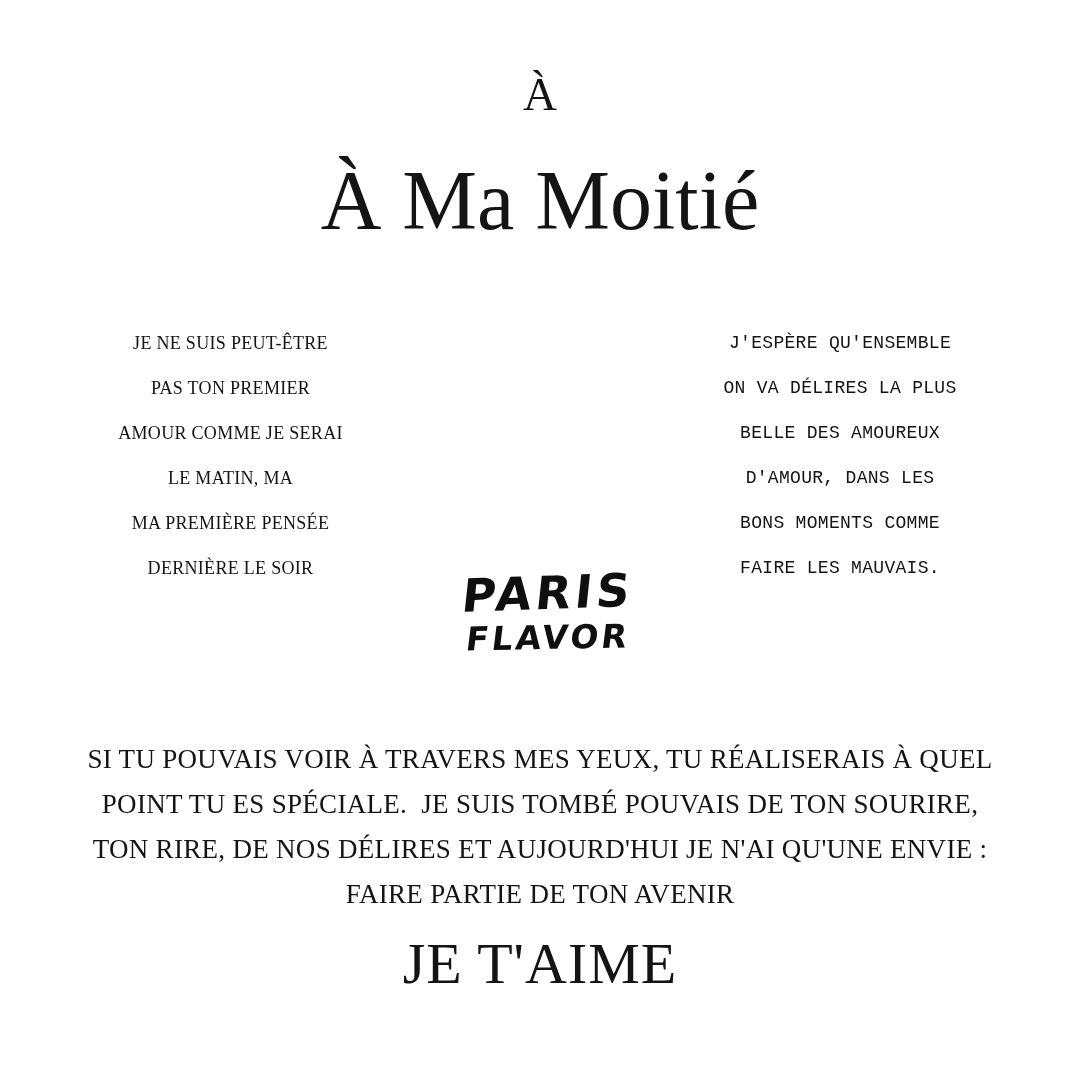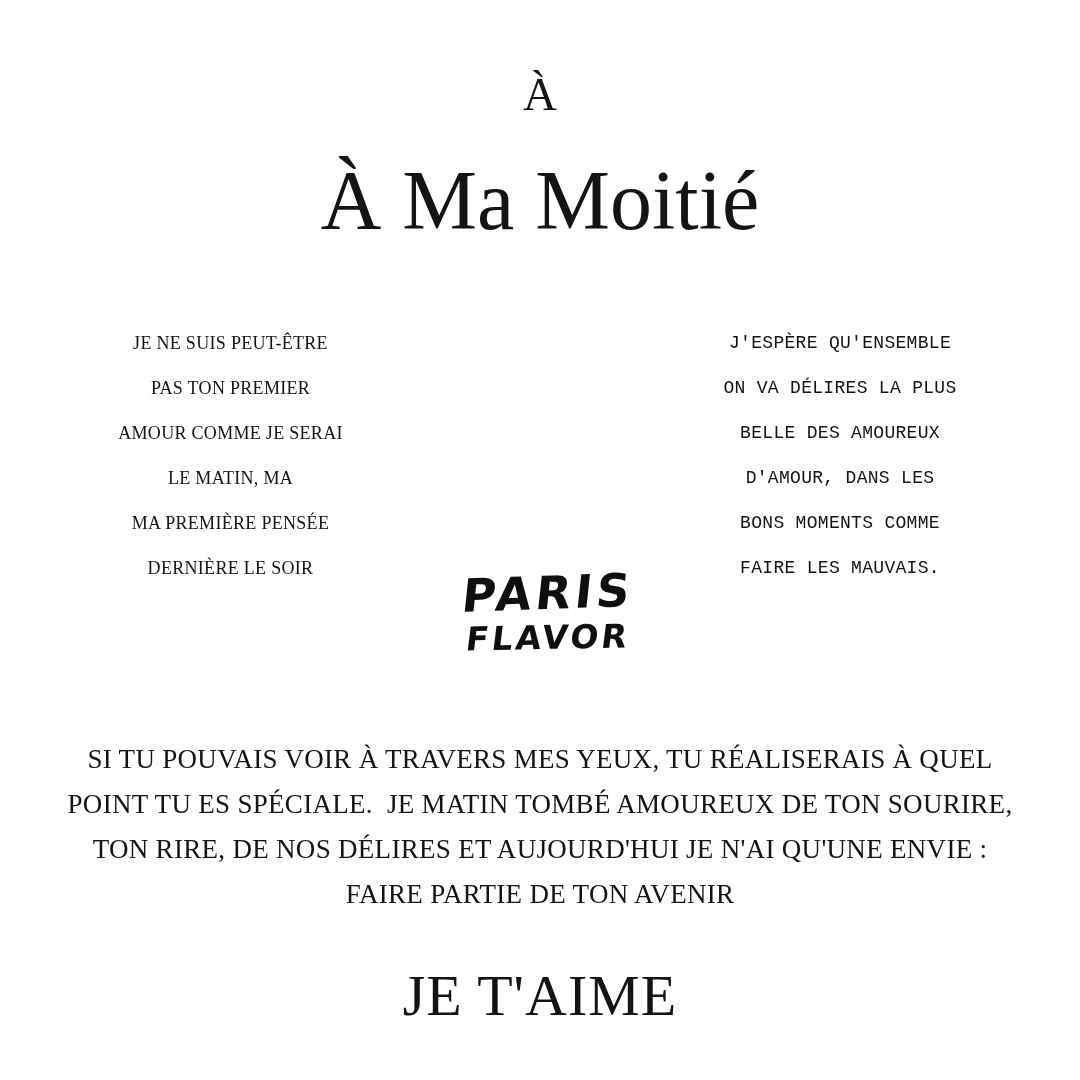--- a/index.html
+++ b/index.html
@@ -67,21 +67,20 @@
     letter-spacing: 0.3px;
     margin-top: 14px;
   }
   .paragraph .pline { white-space: pre; }
   .signature {
     position: absolute;
     top: 930px; left: 0; width: 100%;
     text-align: center;
     font-size: 58px;
     letter-spacing: 1px;
-    margin-top: 32px;
   }
 </style>
 </head>
 <body>
 
 <div class="canvas">
 
   <div class="dedication">À</div>
 
   <div class="title">À Ma Moitié</div>
@@ -104,20 +103,20 @@
     <div class="line">FAIRE LES MAUVAIS.</div>
   </div>
 
   <div class="logo">
     <div class="logo-line1">PARIS</div>
     <div class="logo-line2">FLAVOR</div>
   </div>
 
   <div class="paragraph">
     <div class="pline">SI TU POUVAIS VOIR À TRAVERS MES YEUX, TU RÉALISERAIS À QUEL</div>
-    <div class="pline">POINT TU ES SPÉCIALE.  JE MATIN TOMBÉ AMOUREUX DE TON SOURIRE,</div>
+    <div class="pline">POINT TU ES SPÉCIALE.  JE SUIS TOMBÉ POUVAIS DE TON SOURIRE,</div>
     <div class="pline">TON RIRE, DE NOS DÉLIRES ET AUJOURD'HUI JE N'AI QU'UNE ENVIE :</div>
     <div class="pline">FAIRE PARTIE DE TON AVENIR</div>
   </div>
 
   <div class="signature">JE T'AIME</div>
 
 </div>
 
 </body></html>

